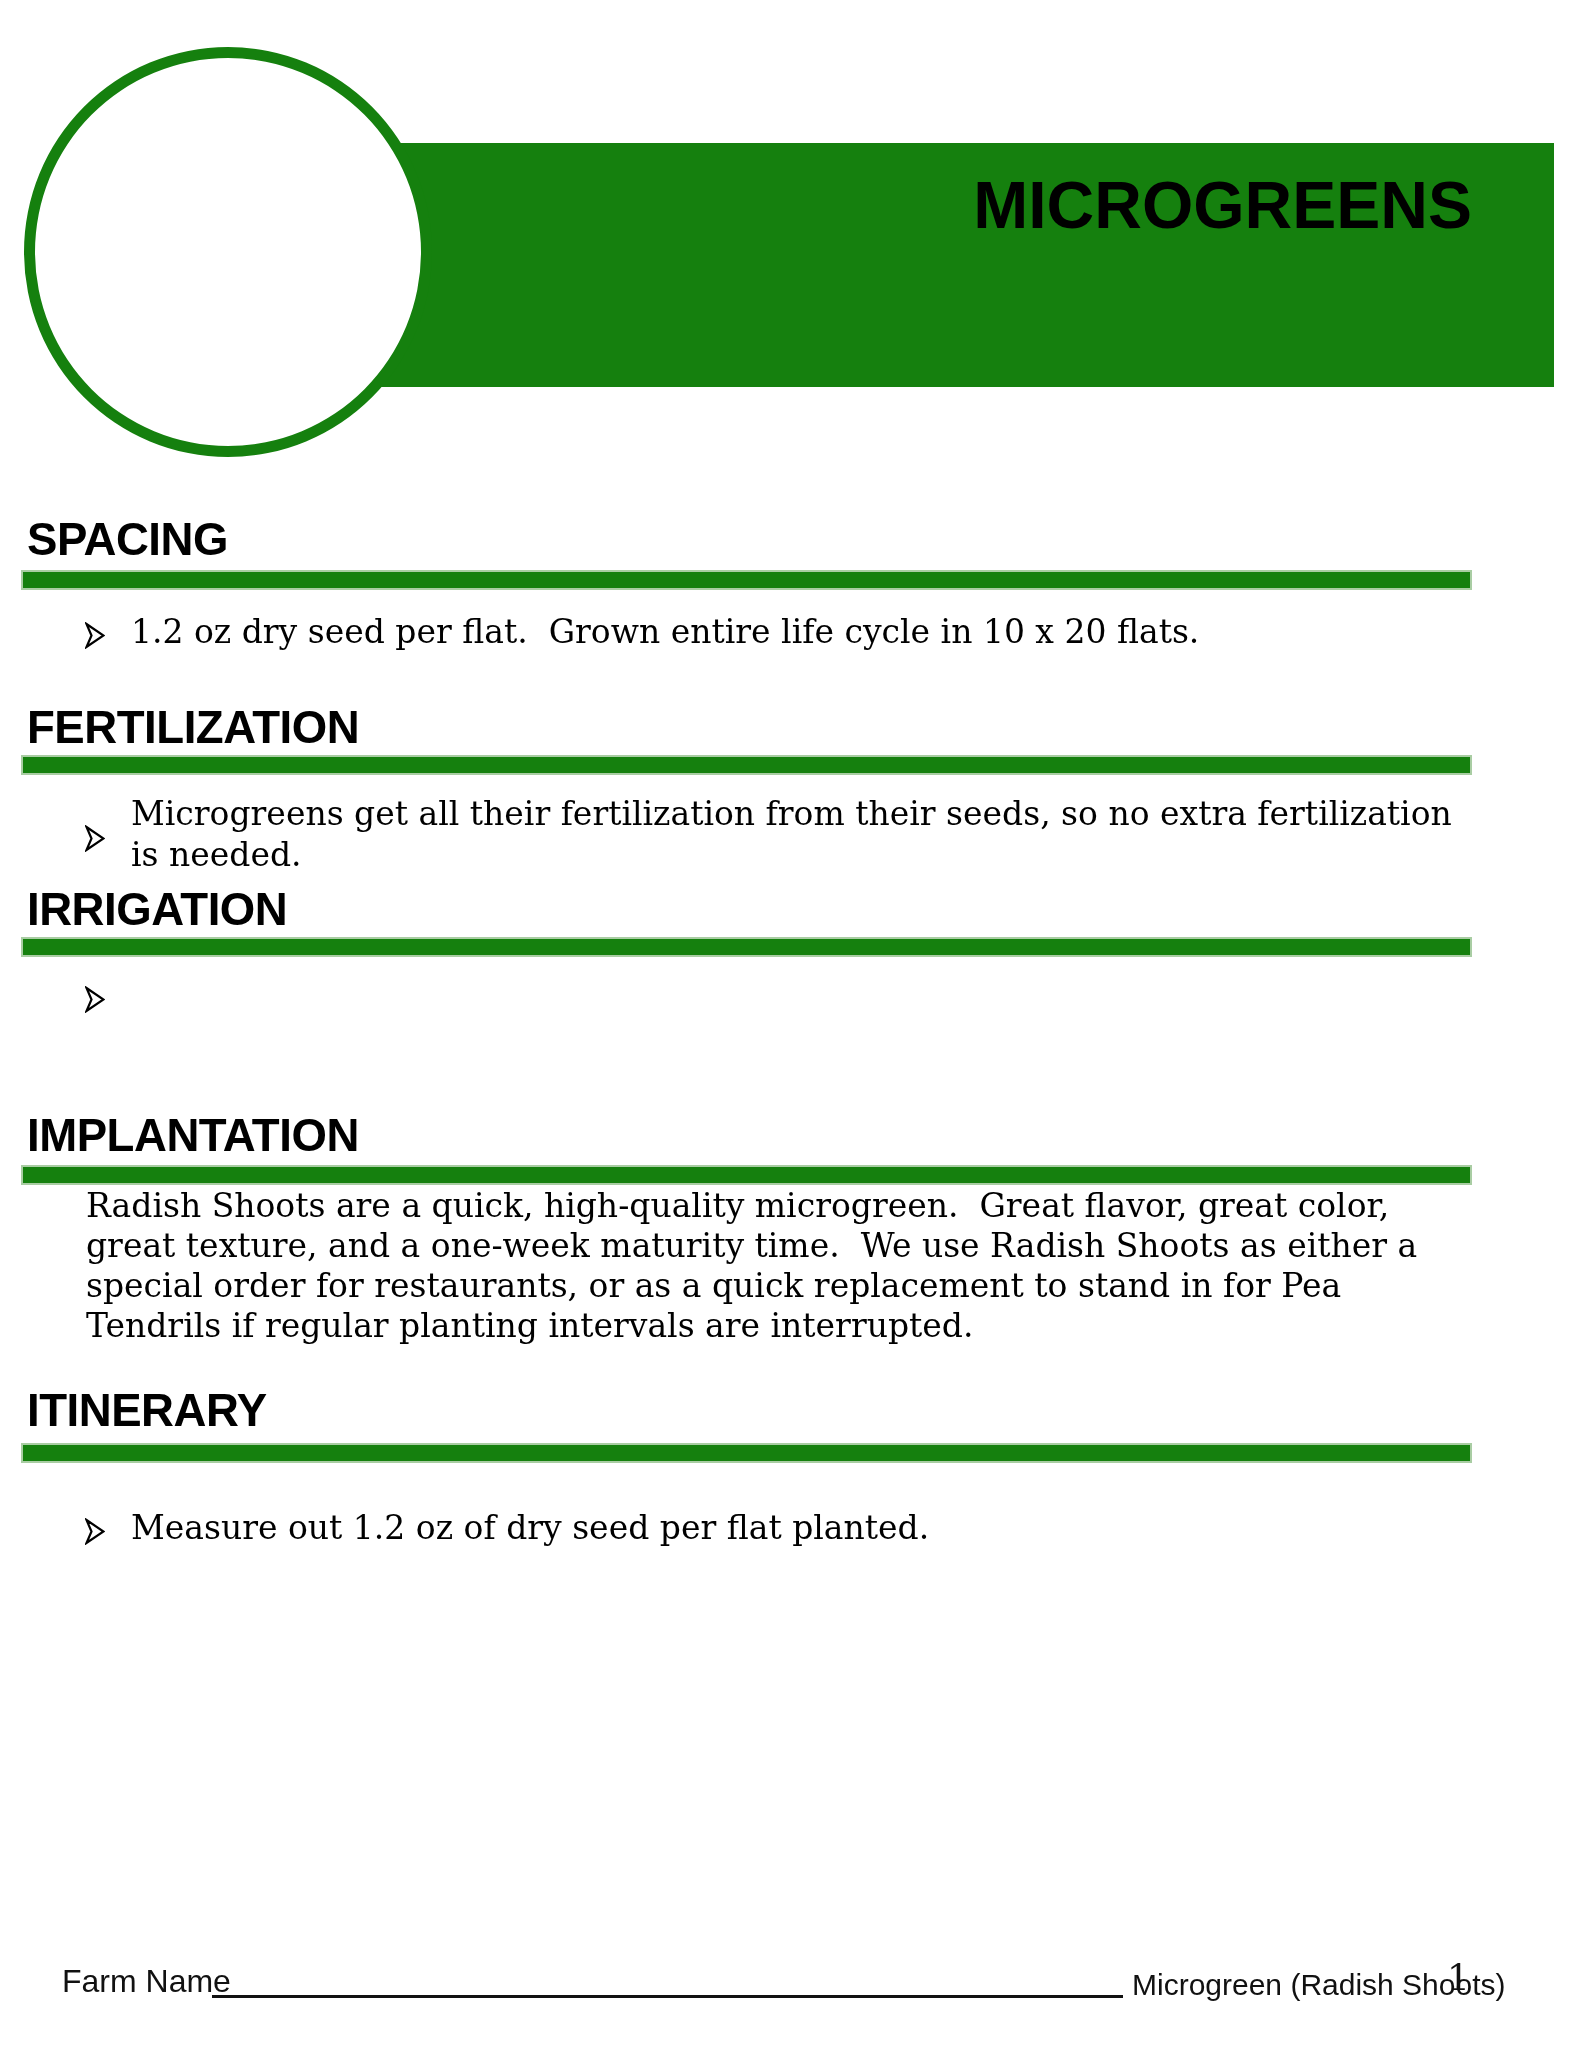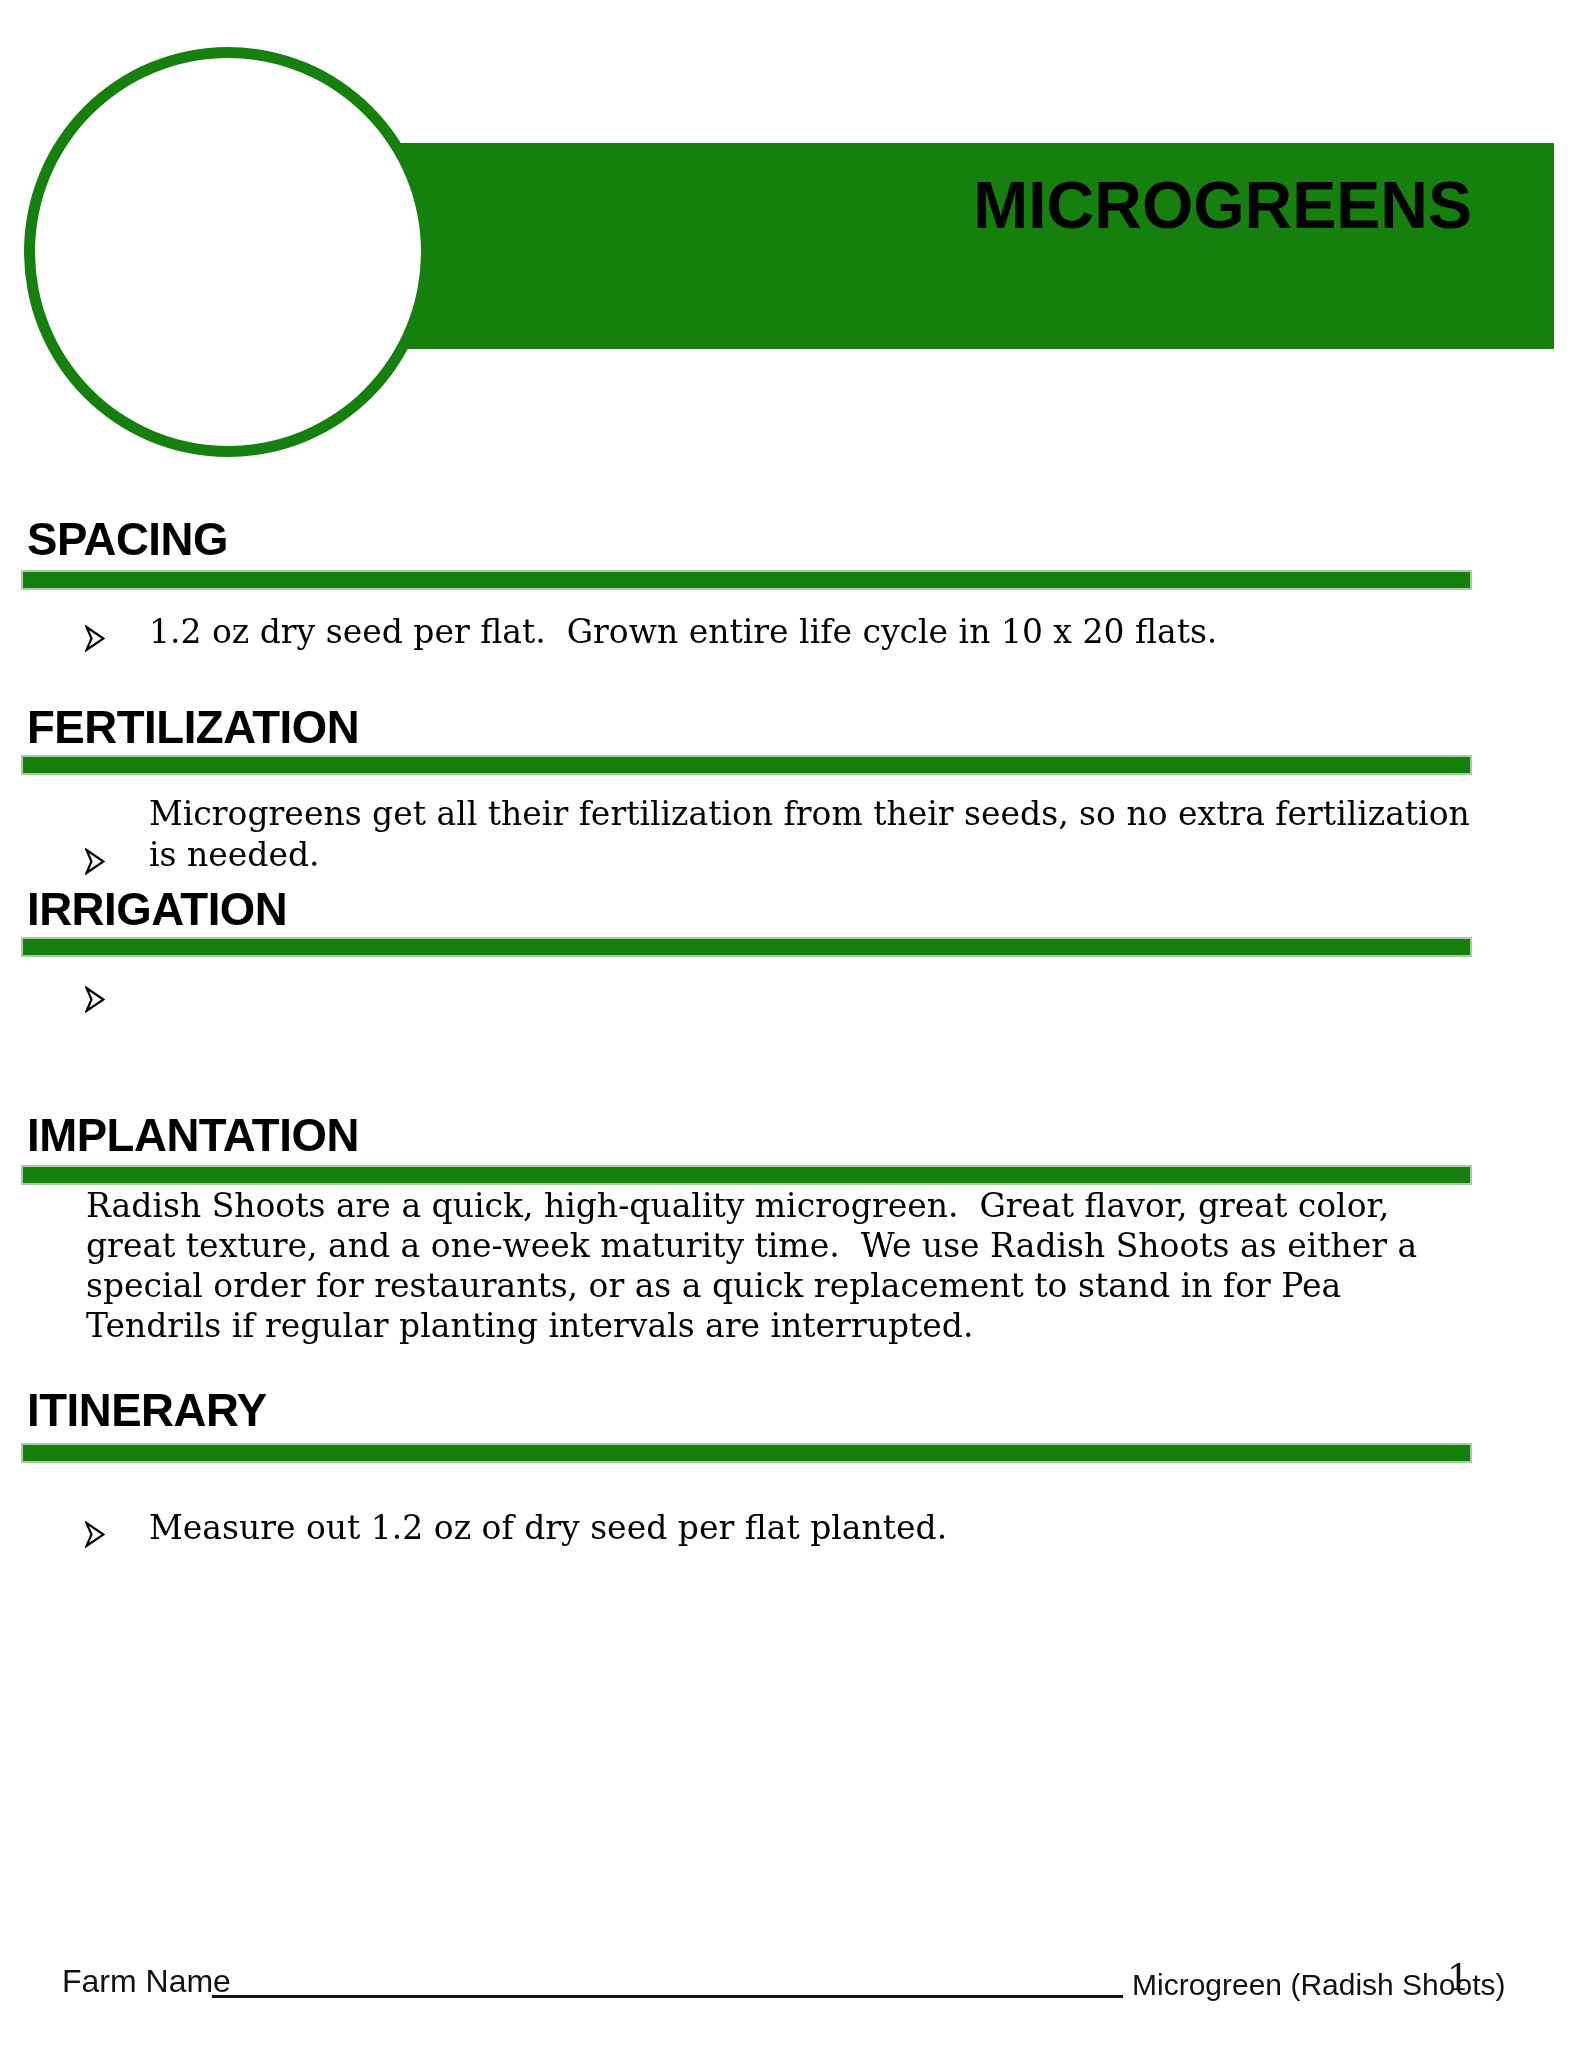--- a/index.html
+++ b/index.html
@@ -6,21 +6,21 @@
   .page{
     position:relative;
     width:1582px;height:2048px;
     background:#ffffff;
     overflow:hidden;
     font-family:"DejaVu Serif", serif;
     color:#000;
   }
   
   .banner{
-    position:absolute;left:200px;top:143px;width:1354px;height:206px;
+    position:absolute;left:200px;top:143px;width:1354px;height:244px;
     background:#15800E;
     box-sizing:border-box;
     padding:16px 82px 4px 0;
     text-align:right;
   }
   .banner-title{
     font-family:"Liberation Sans", sans-serif;
     font-weight:bold;
     font-size:66px;
     line-height:93px;
@@ -51,21 +51,21 @@
   }
   .sec-bar{
     position:absolute;left:21px;width:1451px;height:20px;
     background:#15800E;
     border:2px solid #a9cda3;
     box-sizing:border-box;
   }
   
   .bullet{
     position:absolute;left:85px;width:1390px;
-    display:flex;gap:44px;align-items:flex-end;
+    display:flex;gap:26px;align-items:center;
     font-size:33px;line-height:41px;
   }
   .bullet .arrow{flex:0 0 20px;margin-top:8px;}
   .keep{white-space:pre-wrap;}
   .para{
     position:absolute;left:86px;width:1370px;
     font-size:33px;line-height:40px;
   }
   
   .footer-farm{

